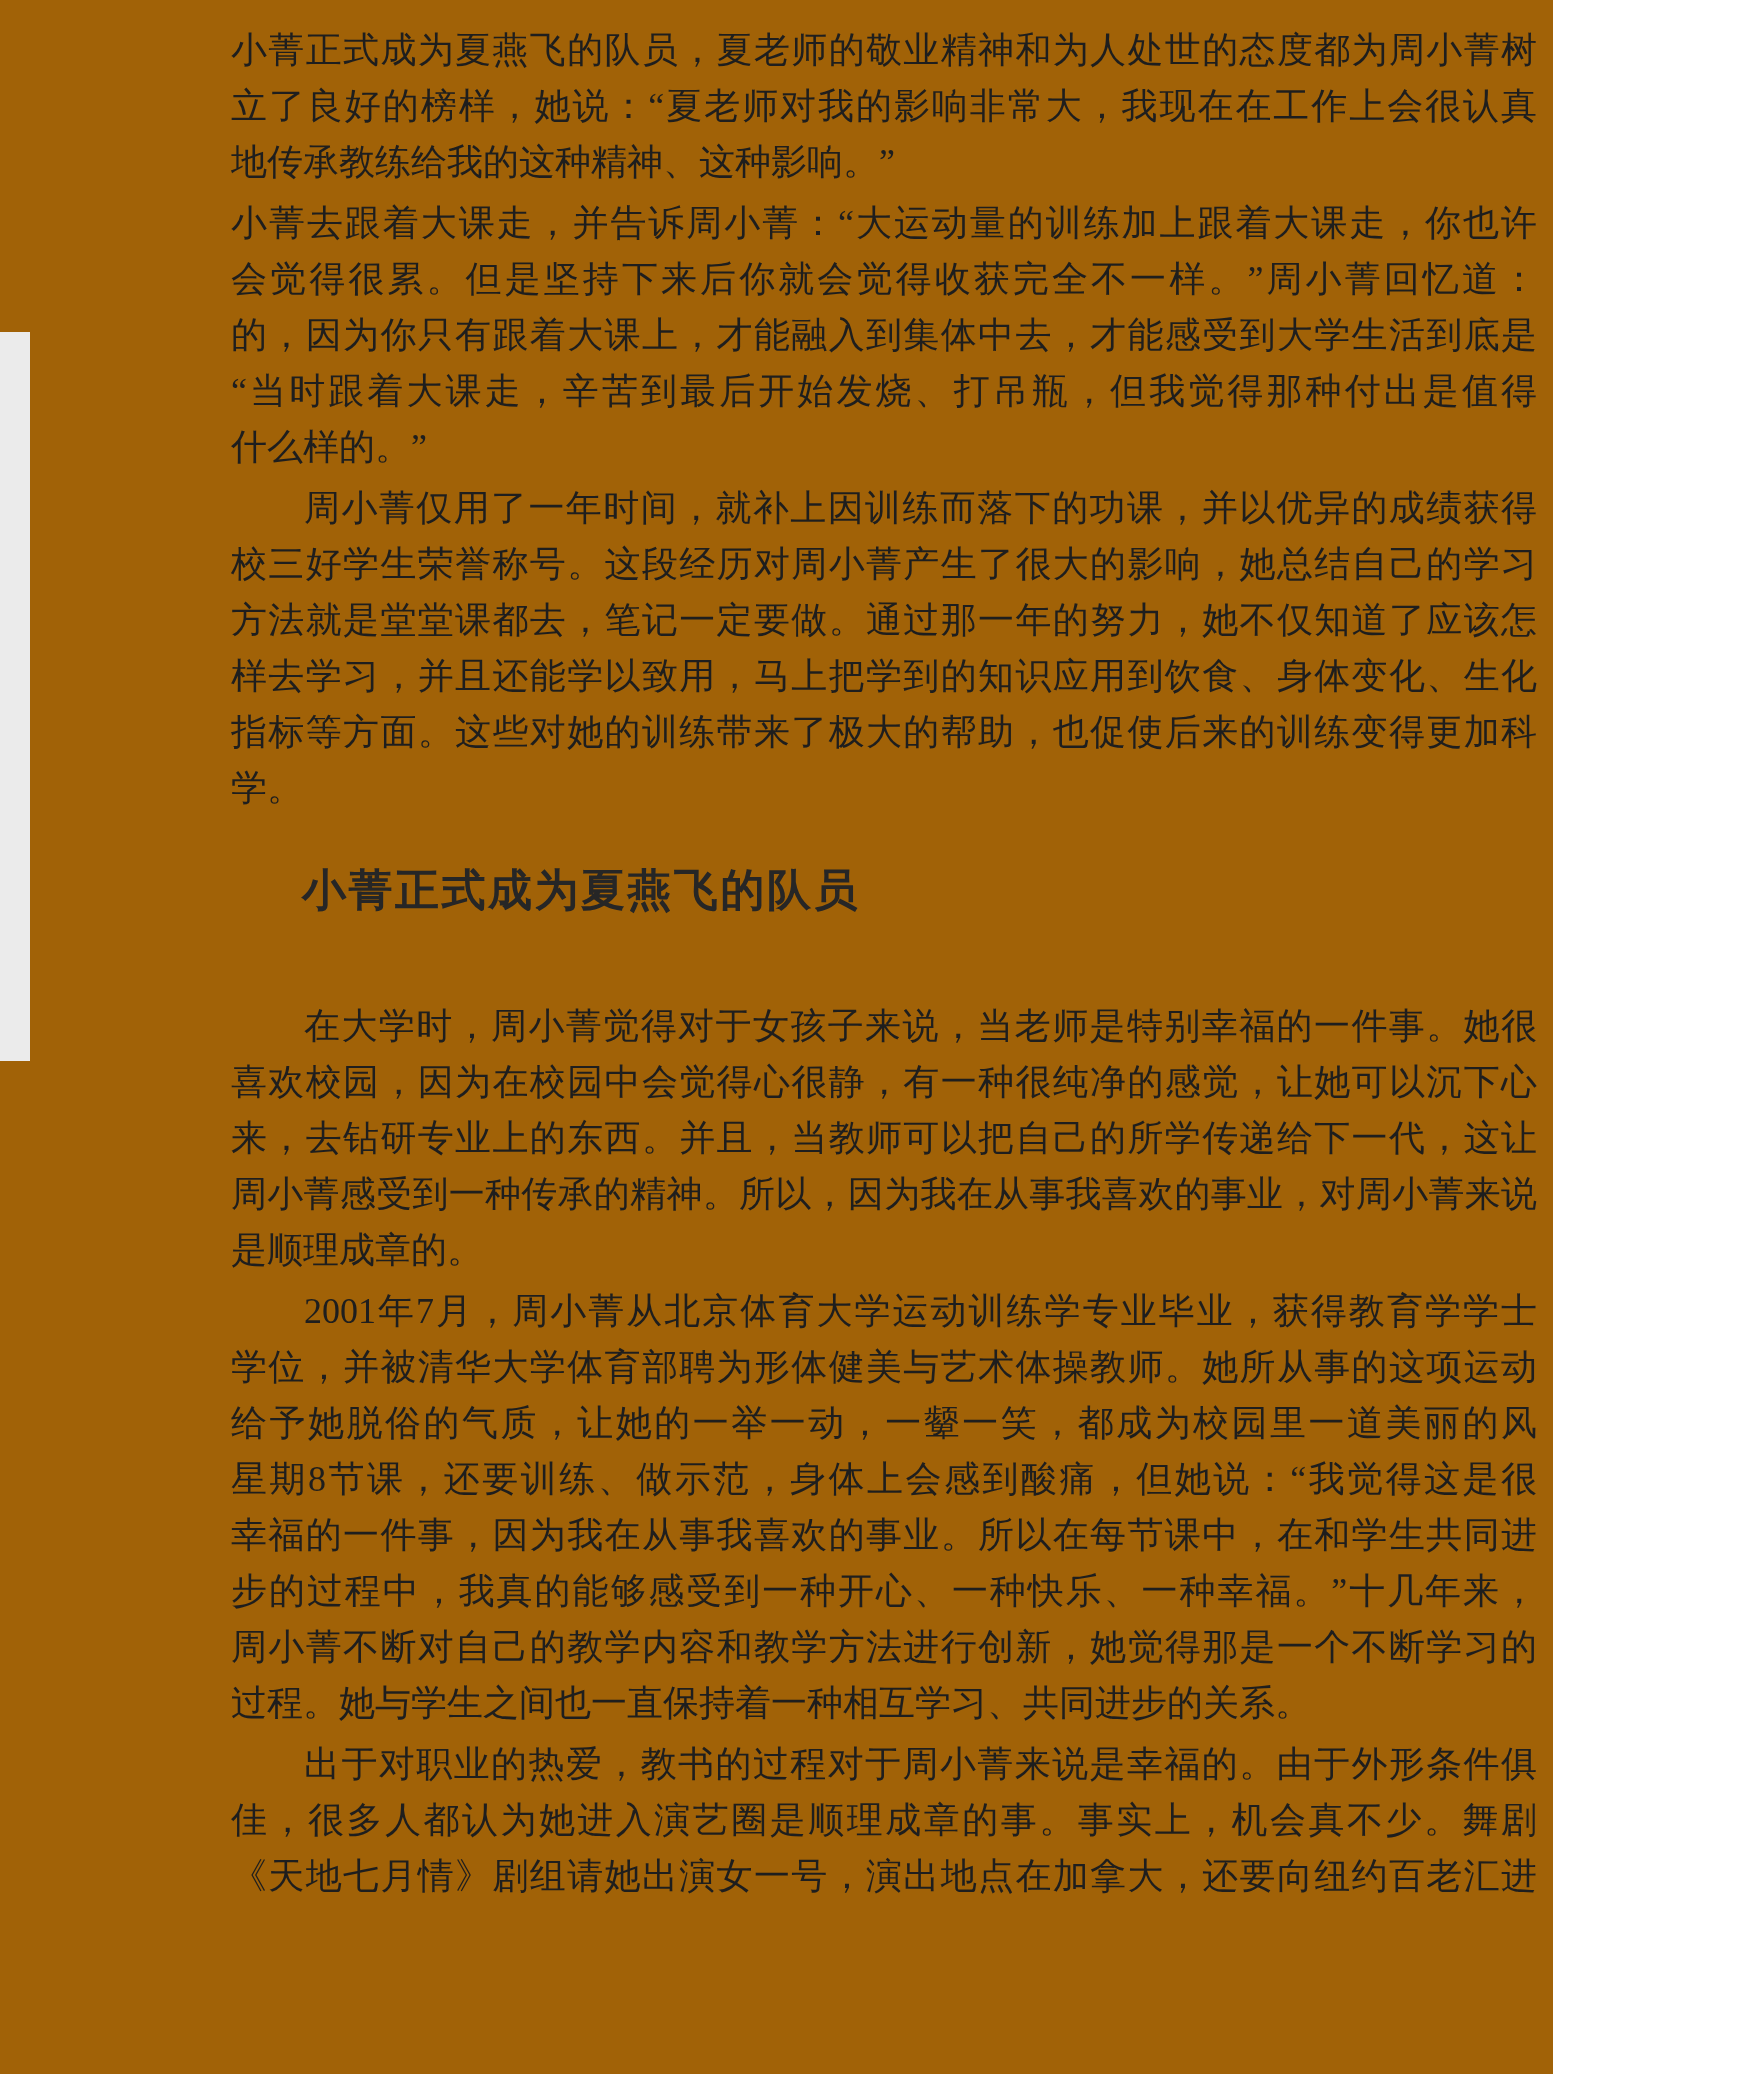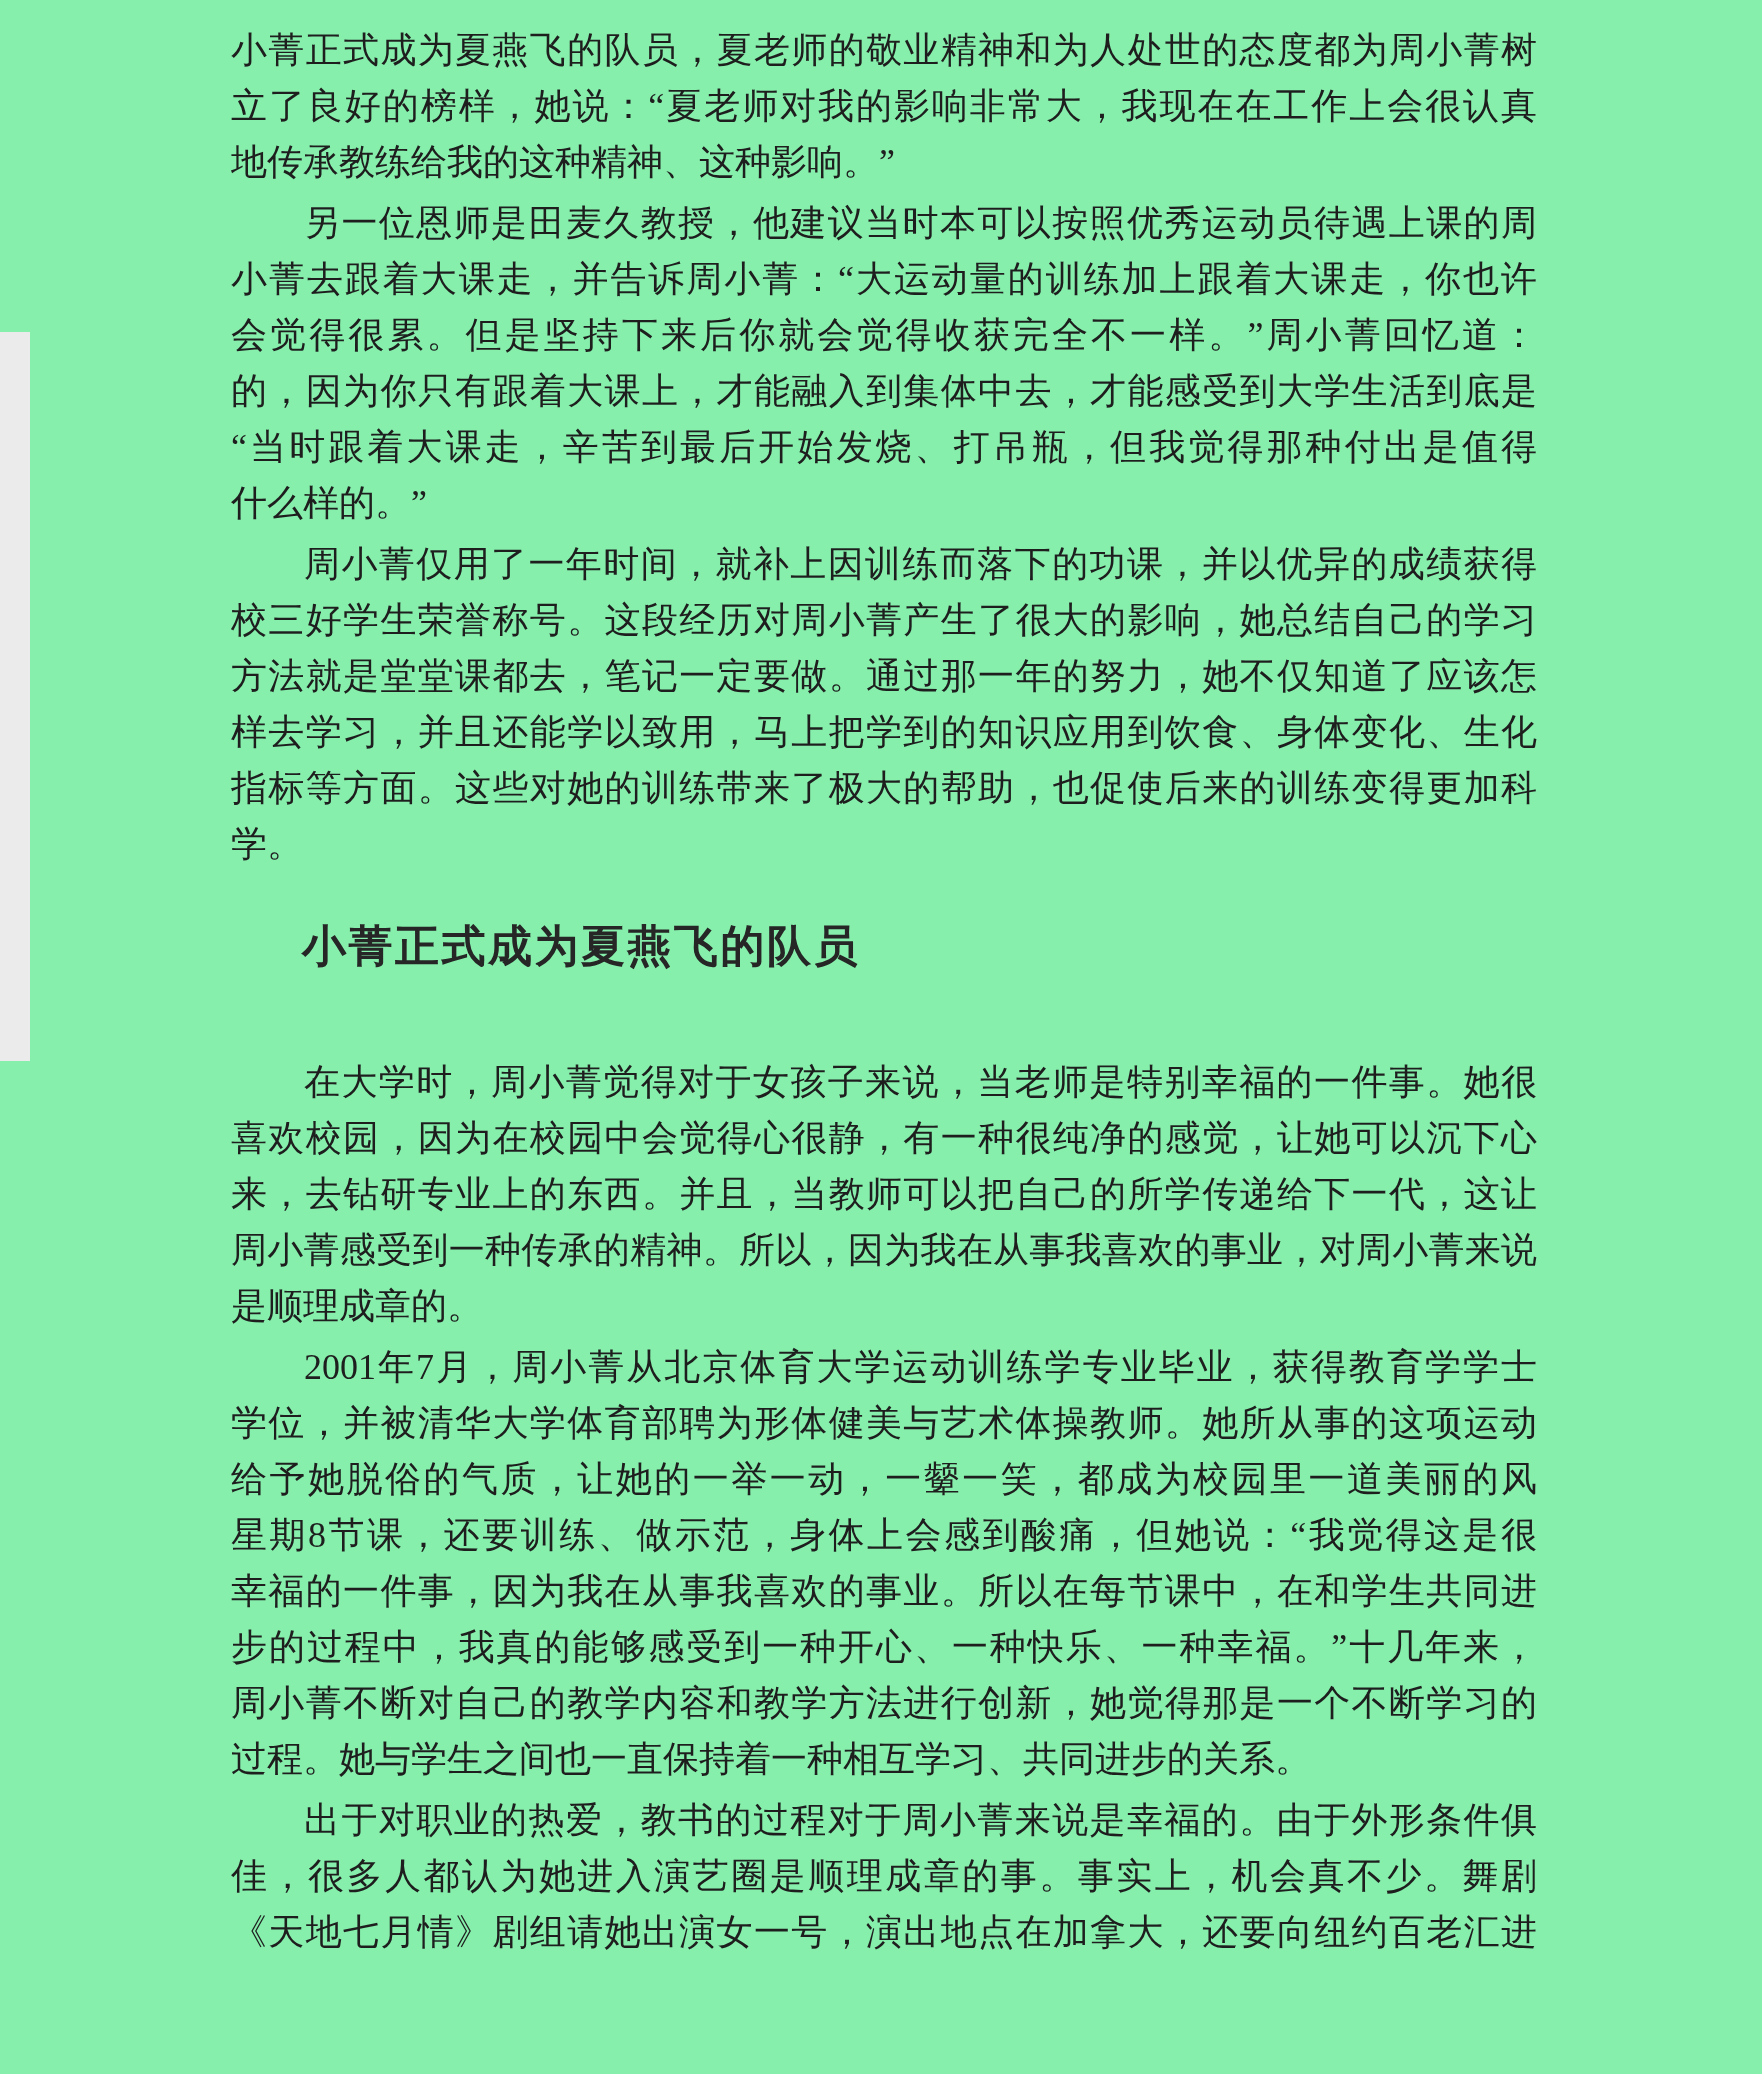--- a/index.html
+++ b/index.html
@@ -2,23 +2,23 @@
 <html style="font-size:13.6px"><head>
 <meta charset="utf-8">
 <style>
   html, body {
     margin: 0;
     padding: 0;
     background: #ffffff;
   }
   .page {
     position: relative;
-    width: 1762px;
+    width: 1553px;
     height: 2075px;
-    background: #86efac;
+    background: #a16207;
     overflow: hidden;
     font-family: "Liberation Serif", "DejaVu Serif", serif;
   }
   .scan-edge {
     position: absolute;
     left: 0;
     top: 332px;
     width: 30px;
     height: 729px;
     background: #ebebeb;
@@ -66,21 +66,20 @@
 
 <div class="page">
   <div class="scan-edge"></div>
   <div class="article">
       <div class="para">
         <div class="line">小菁正式成为夏燕飞的队员，夏老师的敬业精神和为人处世的态度都为周小菁树</div>
         <div class="line">立了良好的榜样，她说：“夏老师对我的影响非常大，我现在在工作上会很认真</div>
         <div class="line end">地传承教练给我的这种精神、这种影响。”</div>
       </div>
       <div class="para">
-        <div class="line indent">另一位恩师是田麦久教授，他建议当时本可以按照优秀运动员待遇上课的周</div>
         <div class="line">小菁去跟着大课走，并告诉周小菁：“大运动量的训练加上跟着大课走，你也许</div>
         <div class="line">会觉得很累。但是坚持下来后你就会觉得收获完全不一样。”周小菁回忆道：</div>
         <div class="line">的，因为你只有跟着大课上，才能融入到集体中去，才能感受到大学生活到底是</div>
         <div class="line">“当时跟着大课走，辛苦到最后开始发烧、打吊瓶，但我觉得那种付出是值得</div>
         <div class="line end">什么样的。”</div>
       </div>
       <div class="para">
         <div class="line indent">周小菁仅用了一年时间，就补上因训练而落下的功课，并以优异的成绩获得</div>
         <div class="line">校三好学生荣誉称号。这段经历对周小菁产生了很大的影响，她总结自己的学习</div>
         <div class="line">方法就是堂堂课都去，笔记一定要做。通过那一年的努力，她不仅知道了应该怎</div>

